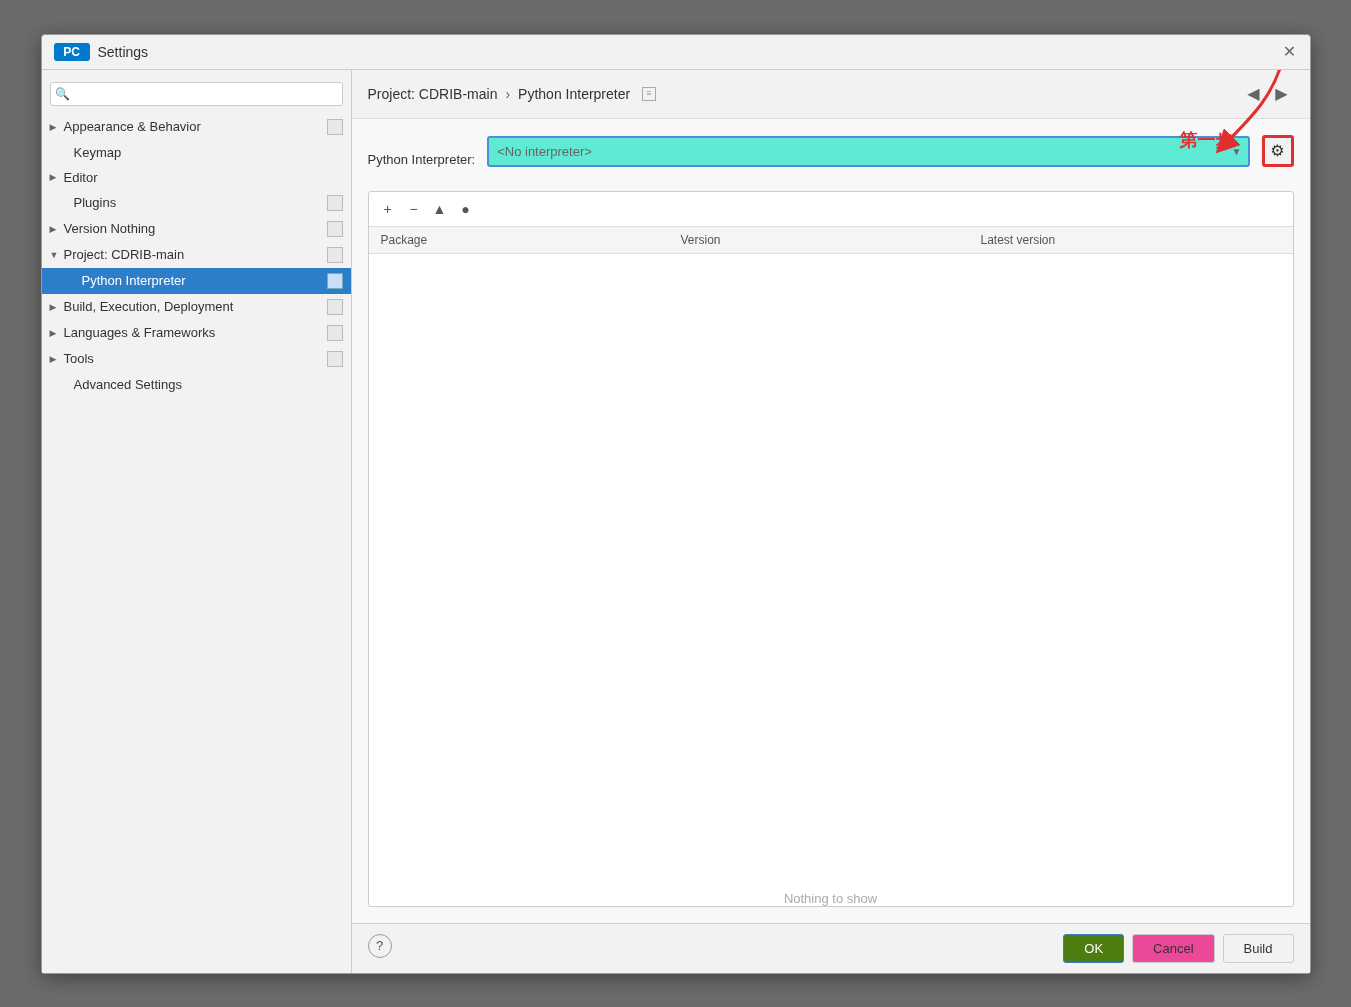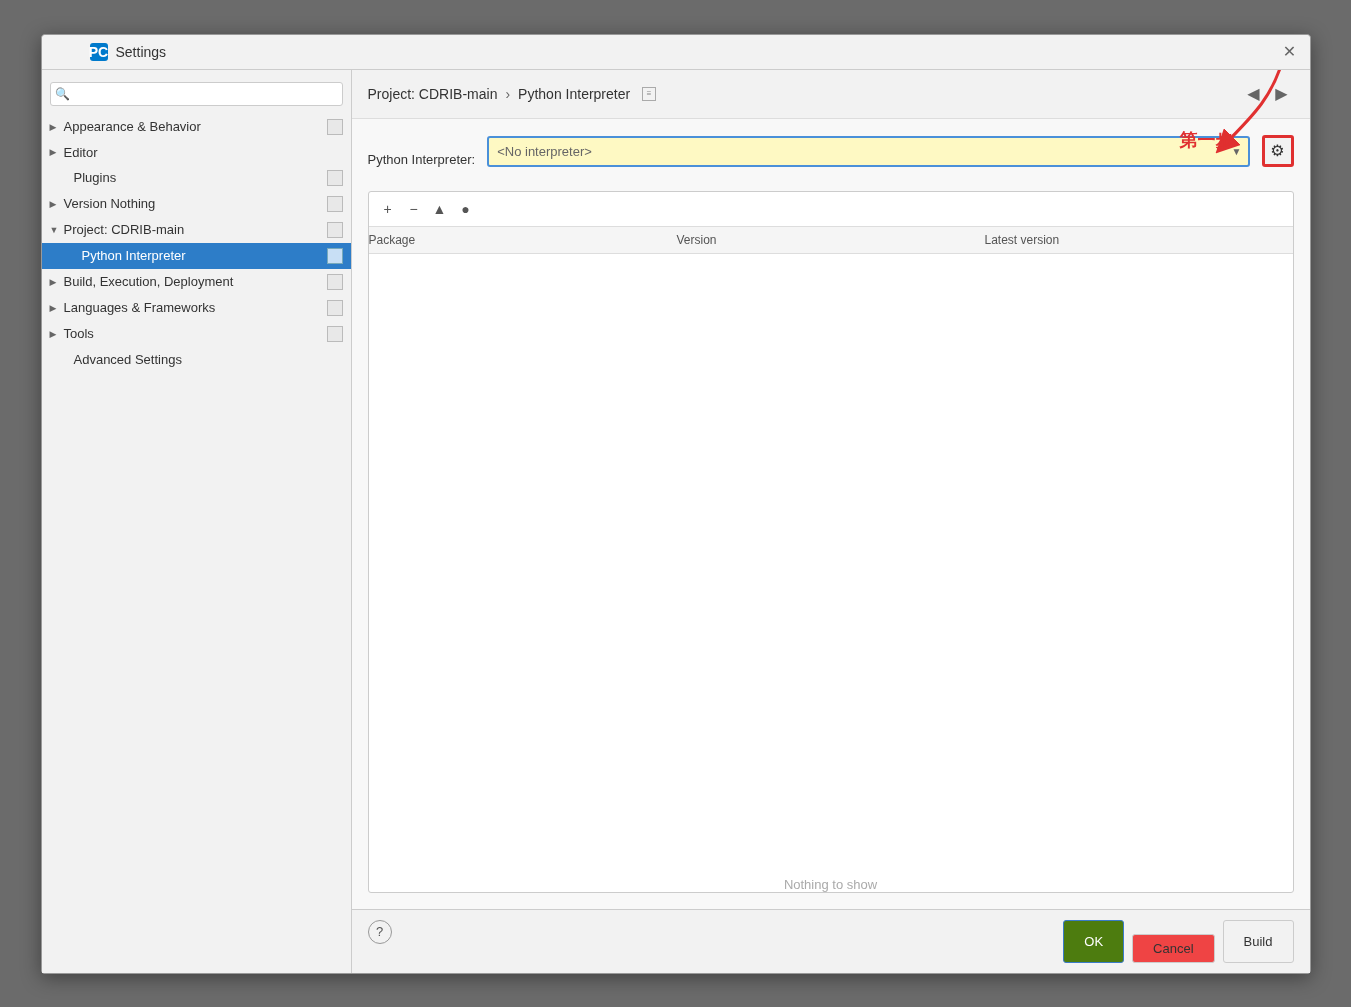--- a/index.html
+++ b/index.html
@@ -31,31 +31,30 @@
       justify-content: space-between;
       border-bottom: 1px solid #ccc;
       border-radius: 4px 4px 0 0;
     }
     .title-bar-left {
       display: flex;
       align-items: center;
       gap: 8px;
     }
     .app-icon {
-      width: 18px;
+      width: 36px;
       height: 18px;
       background: #007acc;
       border-radius: 3px;
       display: flex;
       align-items: center;
       justify-content: center;
       color: white;
-      font-size: 14px;
+      font-size: 12px;
       font-weight: bold;
-      margin-left: 36px;
     }
     .title-text {
       font-size: 14px;
       color: #333;
     }
     .close-btn {
       width: 16px;
       height: 16px;
       cursor: pointer;
       color: #666;
@@ -213,21 +212,21 @@
     }
     .interpreter-select-wrap {
       flex: 1;
       position: relative;
     }
     .interpreter-select {
       width: 100%;
       padding: 6px 28px 6px 8px;
       border: 2px solid #4a90d9;
       border-radius: 3px;
-      background: #fef9c3;
+      background: #5eead4;
       font-size: 13px;
       color: #666;
       appearance: none;
       cursor: pointer;
       outline: none;
     }
     .select-arrow {
       position: absolute;
       right: 8px;
       top: 50%;
@@ -274,21 +273,21 @@
       display: flex;
       align-items: center;
       justify-content: center;
       color: #555;
       font-size: 14px;
       border-radius: 2px;
     }
     .table-header {
       display: grid;
       grid-template-columns: 1fr 1fr 1fr;
-      padding: 6px 0;
+      padding: 6px 12px;
       border-bottom: 1px solid #ddd;
       background: #f5f5f5;
     }
     .table-header-cell {
       font-size: 12px;
       color: #555;
       font-weight: 500;
     }
     .table-body {
       flex: 1;
@@ -314,23 +313,22 @@
       font-size: 13px;
       cursor: pointer;
       border: 1px solid #ccc;
     }
     .btn-primary {
       background: #4d7c0f;
       color: white;
       border-color: #3a7bc8;
     }
     .btn-secondary {
-      background: #ef4444;
-      color: #333;
-      margin-top: 14px;
+      background: #ec4899;
+      color: #333;
     }
     .btn-apply {
       background: #f2f2f2;
       color: #333;
     }
     .help-btn {
       width: 24px;
       height: 24px;
       border-radius: 50%;
       border: 1px solid #999;
@@ -379,20 +377,24 @@
       </div>
 
       <div class="nav-group-header">
         <span class="chevron">▶</span>
         <span>Appearance &amp; Behavior</span>
         <span style="margin-left:auto;">
             <span class="nav-item-icon-box"></span>
           </span>
       </div>
 
+      <div class="nav-item">
+        <span style="width:10px;"></span>
+        <span>Keymap</span>
+      </div>
 
       <div class="nav-group-header">
         <span class="chevron">▶</span>
         <span>Editor</span>
       </div>
 
       <div class="nav-item">
         <span style="width:10px;"></span>
         <span>Plugins</span>
         <span style="margin-left:auto;">

